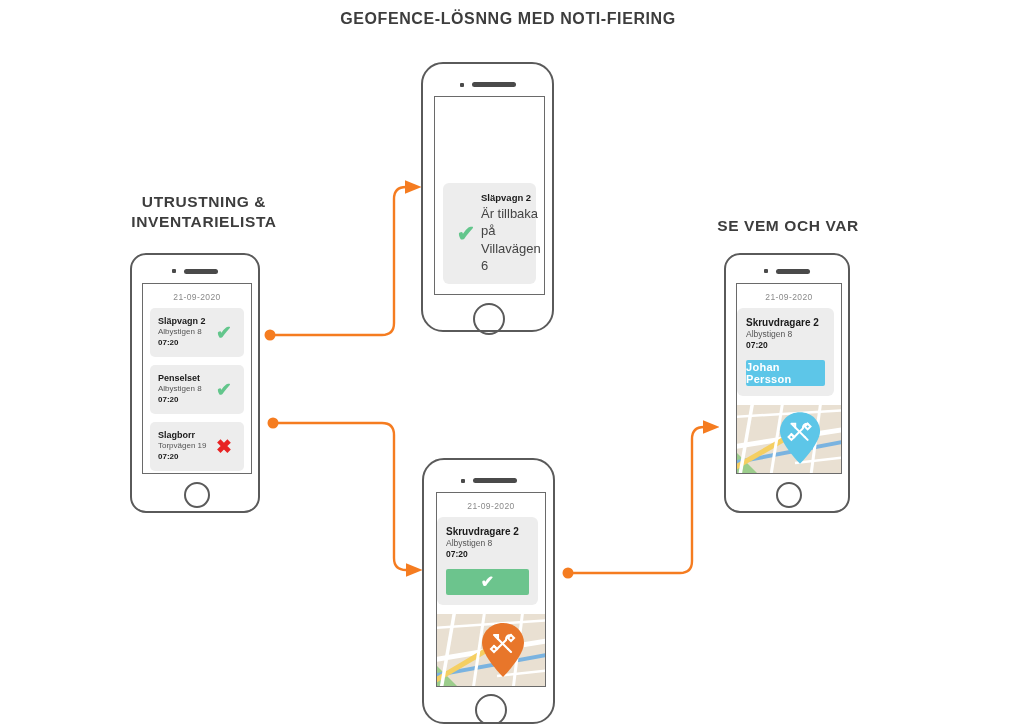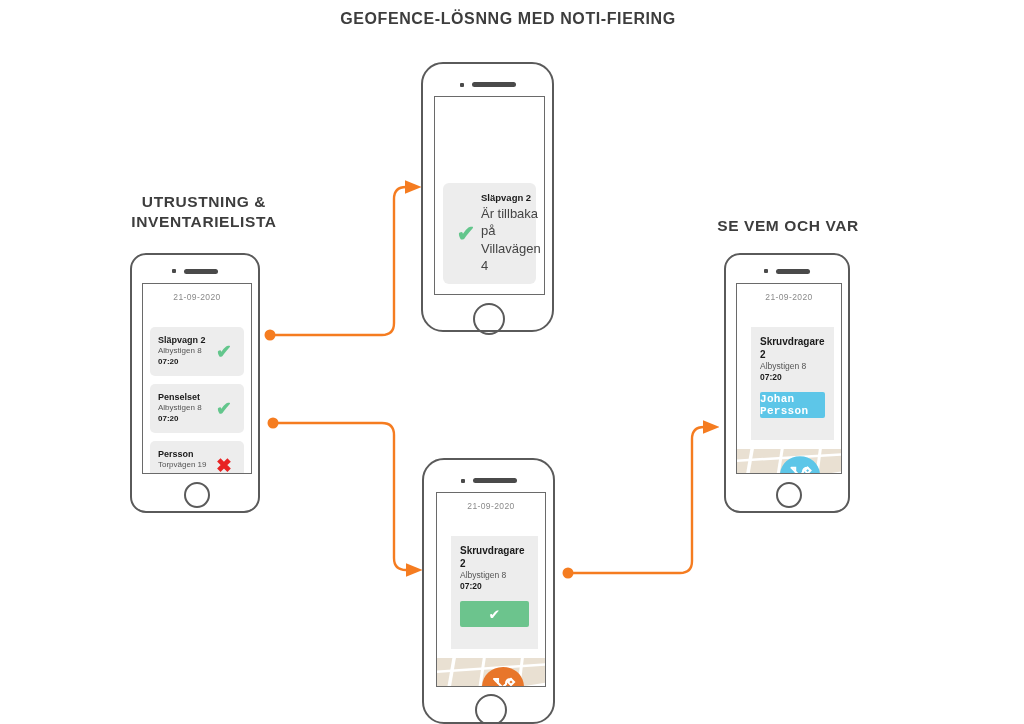--- a/index.html
+++ b/index.html
@@ -87,21 +87,21 @@
   .phone-large .speaker-bar { width: 44px; }
   .phone-large .home-btn { width: 32px; height: 32px; }
 
   
   .date-label {
     text-align: center;
     color: #8a8a8a;
     font-size: 8.5px;
     letter-spacing: 0.4px;
     padding-top: 8px;
-    padding-bottom: 25px;
+    padding-bottom: 6px;
   }
   .list-card {
     background: #ededed;
     border-radius: 5px;
     margin: 0 7px 8px 7px;
     padding: 7px 8px 8px 8px;
     position: relative;
     display: flex;
     align-items: center;
     min-height: 34px;
@@ -164,23 +164,23 @@
   }
   .notif-line {
     color: #444444;
     font-size: 13px;
     line-height: 1.35;
   }
 
   
   .detail-card {
     background: #ededed;
-    border-radius: 0;
-    margin: 0 7px 0 14px;
-    padding: 8px 9px 22px 9px;
+    border-radius: 6px;
+    margin: 0 7px 0 0;
+    padding: 8px 9px 10px 9px;
   }
   .detail-title {
     font-weight: bold;
     color: #1a1a1a;
     font-size: 10px;
     line-height: 1.3;
   }
   .detail-addr {
     color: #555555;
     font-size: 8.5px;
@@ -196,21 +196,20 @@
   .action-btn {
     display: flex;
     align-items: center;
     justify-content: center;
     height: 26px;
     border-radius: 2px;
     color: #ffffff;
     font-weight: bold;
     font-size: 11px;
     letter-spacing: 0.3px;
-    font-family: Liberation Mono, monospace;
   }
   .btn-green { background: #6cc48d; font-size: 16px; }
   .btn-cyan  { background: #5dc6e8; }
 
   
   .map {
     position: relative;
     margin-top: 9px;
     background: #e9e0d2;
     overflow: hidden;
@@ -256,21 +255,21 @@
     <div class="speaker-row">
       <span class="cam-dot"></span>
       <span class="speaker-bar"></span>
     </div>
     <div class="screen" style="left:11px; top:32px; width:111px; height:199px;">
       <div class="notif-card">
         <div class="notif-check">✔</div>
         <div class="notif-body">
           <div class="notif-title">Släpvagn 2</div>
           <div class="notif-line">Är tillbaka på</div>
-          <div class="notif-line">Villavägen 4</div>
+          <div class="notif-line">Villavägen 6</div>
         </div>
       </div>
     </div>
     <div class="home-btn" style="left:50px; top:239px;"></div>
   </div>
 
   <div class="phone phone-small" id="inventory-phone" style="left:122px; top:253px; width:130px; height:260px;">
     <div class="speaker-row">
       <span class="cam-dot"></span>
       <span class="speaker-bar"></span>
@@ -291,21 +290,21 @@
         <div class="card-text">
           <div class="item-title">Penselset</div>
           <div class="item-addr">Albystigen 8</div>
           <div class="item-time">07:20</div>
         </div>
         <div class="status-mark status-ok">✔</div>
       </div>
 
       <div class="list-card">
         <div class="card-text">
-          <div class="item-title">Persson</div>
+          <div class="item-title">Slagborr</div>
           <div class="item-addr">Torpvägen 19</div>
           <div class="item-time">07:20</div>
         </div>
         <div class="status-mark status-fail">✖</div>
       </div>
     </div>
     <div class="home-btn" style="left:52px; top:227px;"></div>
   </div>
 
   <div class="phone phone-large" id="checkout-phone" style="left:414px; top:458px; width:133px; height:266px;">

